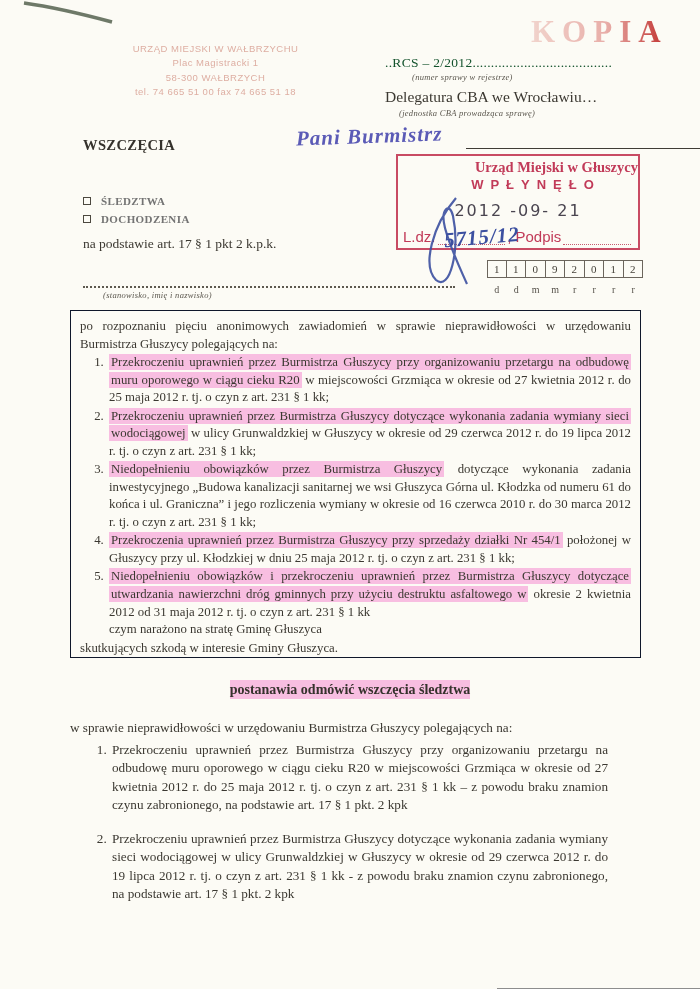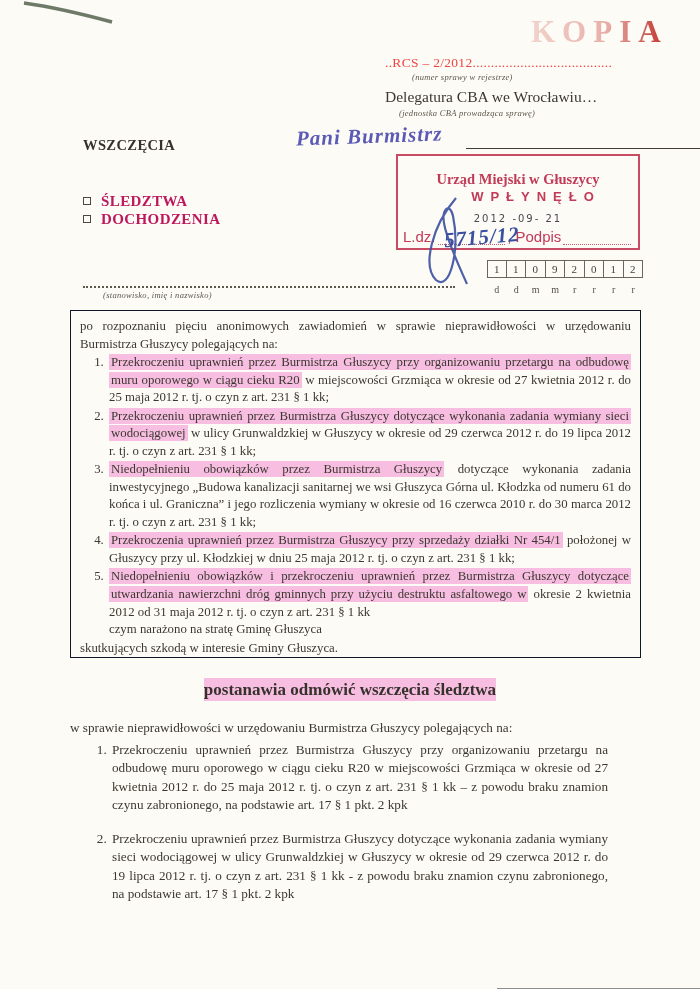--- a/index.html
+++ b/index.html
@@ -23,58 +23,58 @@
 
   
   .kopia {
     left:531px; top:14px; font-family:"Liberation Serif", serif;
     font-weight:bold; font-size:31px; letter-spacing:7px;
     background:linear-gradient(90deg, rgba(205,70,60,0.22), rgba(200,50,45,0.38) 55%, rgba(186,28,26,0.92));
     -webkit-background-clip:text; background-clip:text; color:transparent;
     filter:blur(0.4px);
   }
 
-  .rcs-line { left:385px; top:55px; font-size:13.5px; letter-spacing:0.3px; color:#ef4444; }
+  .rcs-line { left:385px; top:55px; font-size:13.5px; letter-spacing:0.3px; color:#14532d; }
   .caption { font-style:italic; font-size:8.5px; color:#5a564d; letter-spacing:0.3px; }
   .rcs-caption { left:412px; top:72px; }
   .unit-line { left:385px; top:88px; font-size:15.5px; color:#3b3831; }
   .unit-caption { left:399px; top:108px; }
 
   .title {
     left:83px; top:136px; width:320px; font-weight:bold; font-size:14.5px;
     line-height:1.35; letter-spacing:0.4px; color:#35322c;
   }
 
   .checkboxes { left:83px; top:192px; }
   .cb-line { display:flex; align-items:center; height:18px; }
   .cb-box { width:8px; height:8px; border:1.5px solid #4c483f; margin-right:10px; }
-  .cb-label { font-weight:bold; font-size:15px; letter-spacing:0.4px; color:#be185d; }
+  .cb-label { font-weight:bold; font-size:11px; letter-spacing:0.4px; color:#737373; }
 
   .legal-basis { left:83px; top:236px; font-size:13.5px; color:#3b3831; }
   .officer { left:83px; top:264px; font-size:13.5px; color:#3b3831; }
   .officer-dots { left:83px; top:286px; width:372px; border-bottom:2px dotted #5d594f; height:0; }
   .officer-caption { left:103px; top:290px; }
 
   
   .handwritten-note {
     left:296px; top:124px; font-size:21px; font-style:italic;
     color:#4a4ab0; transform:rotate(-2deg); letter-spacing:1px;
     font-weight:600; opacity:0.9;
   }
   .hand-rule { left:466px; top:148px; width:234px; border-top:1.5px solid #3f3c36; height:0; }
 
   
   .receipt-stamp {
     left:396px; top:154px; width:244px; height:96px;
     border:2px solid #c84b63; color:#c13a58; text-align:center;
     font-family:"Liberation Sans", sans-serif;
   }
-  .rs-office { font-family:"Liberation Serif", serif; font-weight:bold; font-size:14.5px; margin-top:15px; }
+  .rs-office { font-family:"Liberation Serif", serif; font-weight:bold; font-size:14.5px; margin-top:3px;text-align:right; }
   .rs-received { letter-spacing:7px; font-size:13px; font-weight:600; margin-top:1px;padding-left:36px; }
-  .rs-date { color:#4a4550; font-size:10px; letter-spacing:2px; margin-top:9px; font-family:"DejaVu Sans", sans-serif; }
+  .rs-date { color:#4a4550; font-size:16px; letter-spacing:2px; margin-top:9px; font-family:"DejaVu Sans", sans-serif; }
   .rs-ldz-row { position:absolute; bottom:3px; left:5px; right:5px; display:flex; align-items:flex-end; font-size:15px; color:#c13a58; }
   .rs-dots { flex:1; border-bottom:1px dotted #c85a6e; margin:0 2px; height:8px; }
   .rs-ldz-value {
     position:absolute; bottom:-2px; left:46px; font-family:"Liberation Serif", serif;
     font-style:italic; font-weight:bold; font-size:21px; color:#3b4fa0;
     transform:rotate(-5deg); letter-spacing:1px;
   }
   .signature-svg { left:410px; top:192px; width:76px; height:96px; overflow:visible; }
 
   
@@ -97,21 +97,21 @@
   .body-box p { text-align:justify; }
   .allegation-list { margin:1px 0 0 10px; padding-left:17px; }
   .allegation-list li { text-align:justify; padding-left:2px; margin-bottom:1px; }
   .hl {
     background:rgba(243,130,206,0.5); padding:1px 2px;
     -webkit-box-decoration-break:clone; box-decoration-break:clone;
   }
   .body-closing { text-align:right; }
 
   .decision-line { left:0; top:680px; width:700px; text-align:center; }
-  .decision-line .hl { font-weight:bold; font-size:17px; padding:2px 0; color:#35322c; }
+  .decision-line .hl { font-weight:bold; font-size:14px; padding:2px 0; color:#35322c; }
 
   .sec2-intro { left:70px; top:720px; width:572px; font-size:13.2px; }
   .sec2-list { left:84px; top:741px; width:524px; font-size:13.2px; line-height:1.4; }
   .sec2-list ol { padding-left:26px; }
   .sec2-list li { text-align:justify; margin-bottom:15px; padding-left:2px; }
 
   
   .watermark {
     left:497px; top:944px; width:203px; height:37px; background:#8d8d8d;
     display:flex; align-items:center; justify-content:center;
@@ -121,20 +121,26 @@
 </style>
 </head>
 <body>
 
 <div class="page">
 
   <svg class="abs corner-mark" viewBox="0 0 140 40">
     <path d="M 24 3 Q 60 8 112 22" stroke="#55614f" stroke-width="3.5" fill="none" opacity="0.85"></path>
   </svg>
 
+  <div class="abs sender-stamp">
+    <div>URZĄD MIEJSKI W WAŁBRZYCHU</div>
+    <div>Plac Magistracki 1</div>
+    <div>58-300 WAŁBRZYCH</div>
+    <div>tel. 74 665 51 00  fax 74 665 51 18</div>
+  </div>
 
   <div class="abs kopia">KOPIA</div>
 
   <div class="abs rcs-line">..RCS – 2/2012......................................</div>
   <div class="abs caption rcs-caption">(numer sprawy w rejestrze)</div>
   <div class="abs unit-line">Delegatura CBA we Wrocławiu…</div>
   <div class="abs caption unit-caption">(jednostka CBA prowadząca sprawę)</div>
 
   <div class="abs title">
     <div>WSZCZĘCIA</div>
@@ -147,20 +153,21 @@
       <div class="cb-line">
         <span class="cb-box"></span>
         <span class="cb-label">ŚLEDZTWA</span>
       </div>
       <div class="cb-line">
         <span class="cb-box"></span>
         <span class="cb-label">DOCHODZENIA</span>
       </div>
     </div>
 
+  <div class="abs legal-basis">na podstawie art. 17 § 1 pkt  2 k.p.k.</div>
 
   <div class="abs receipt-stamp">
     <div class="rs-office">Urząd Miejski w Głuszycy</div>
     <div class="rs-received">WPŁYNĘŁO</div>
     <div class="rs-date">2012 -09- 21</div>
     <div class="rs-ldz-row">
       <span>L.dz.</span>
       <span class="rs-dots"></span>
       <span>, Podpis</span>
       <span class="rs-dots"></span>

